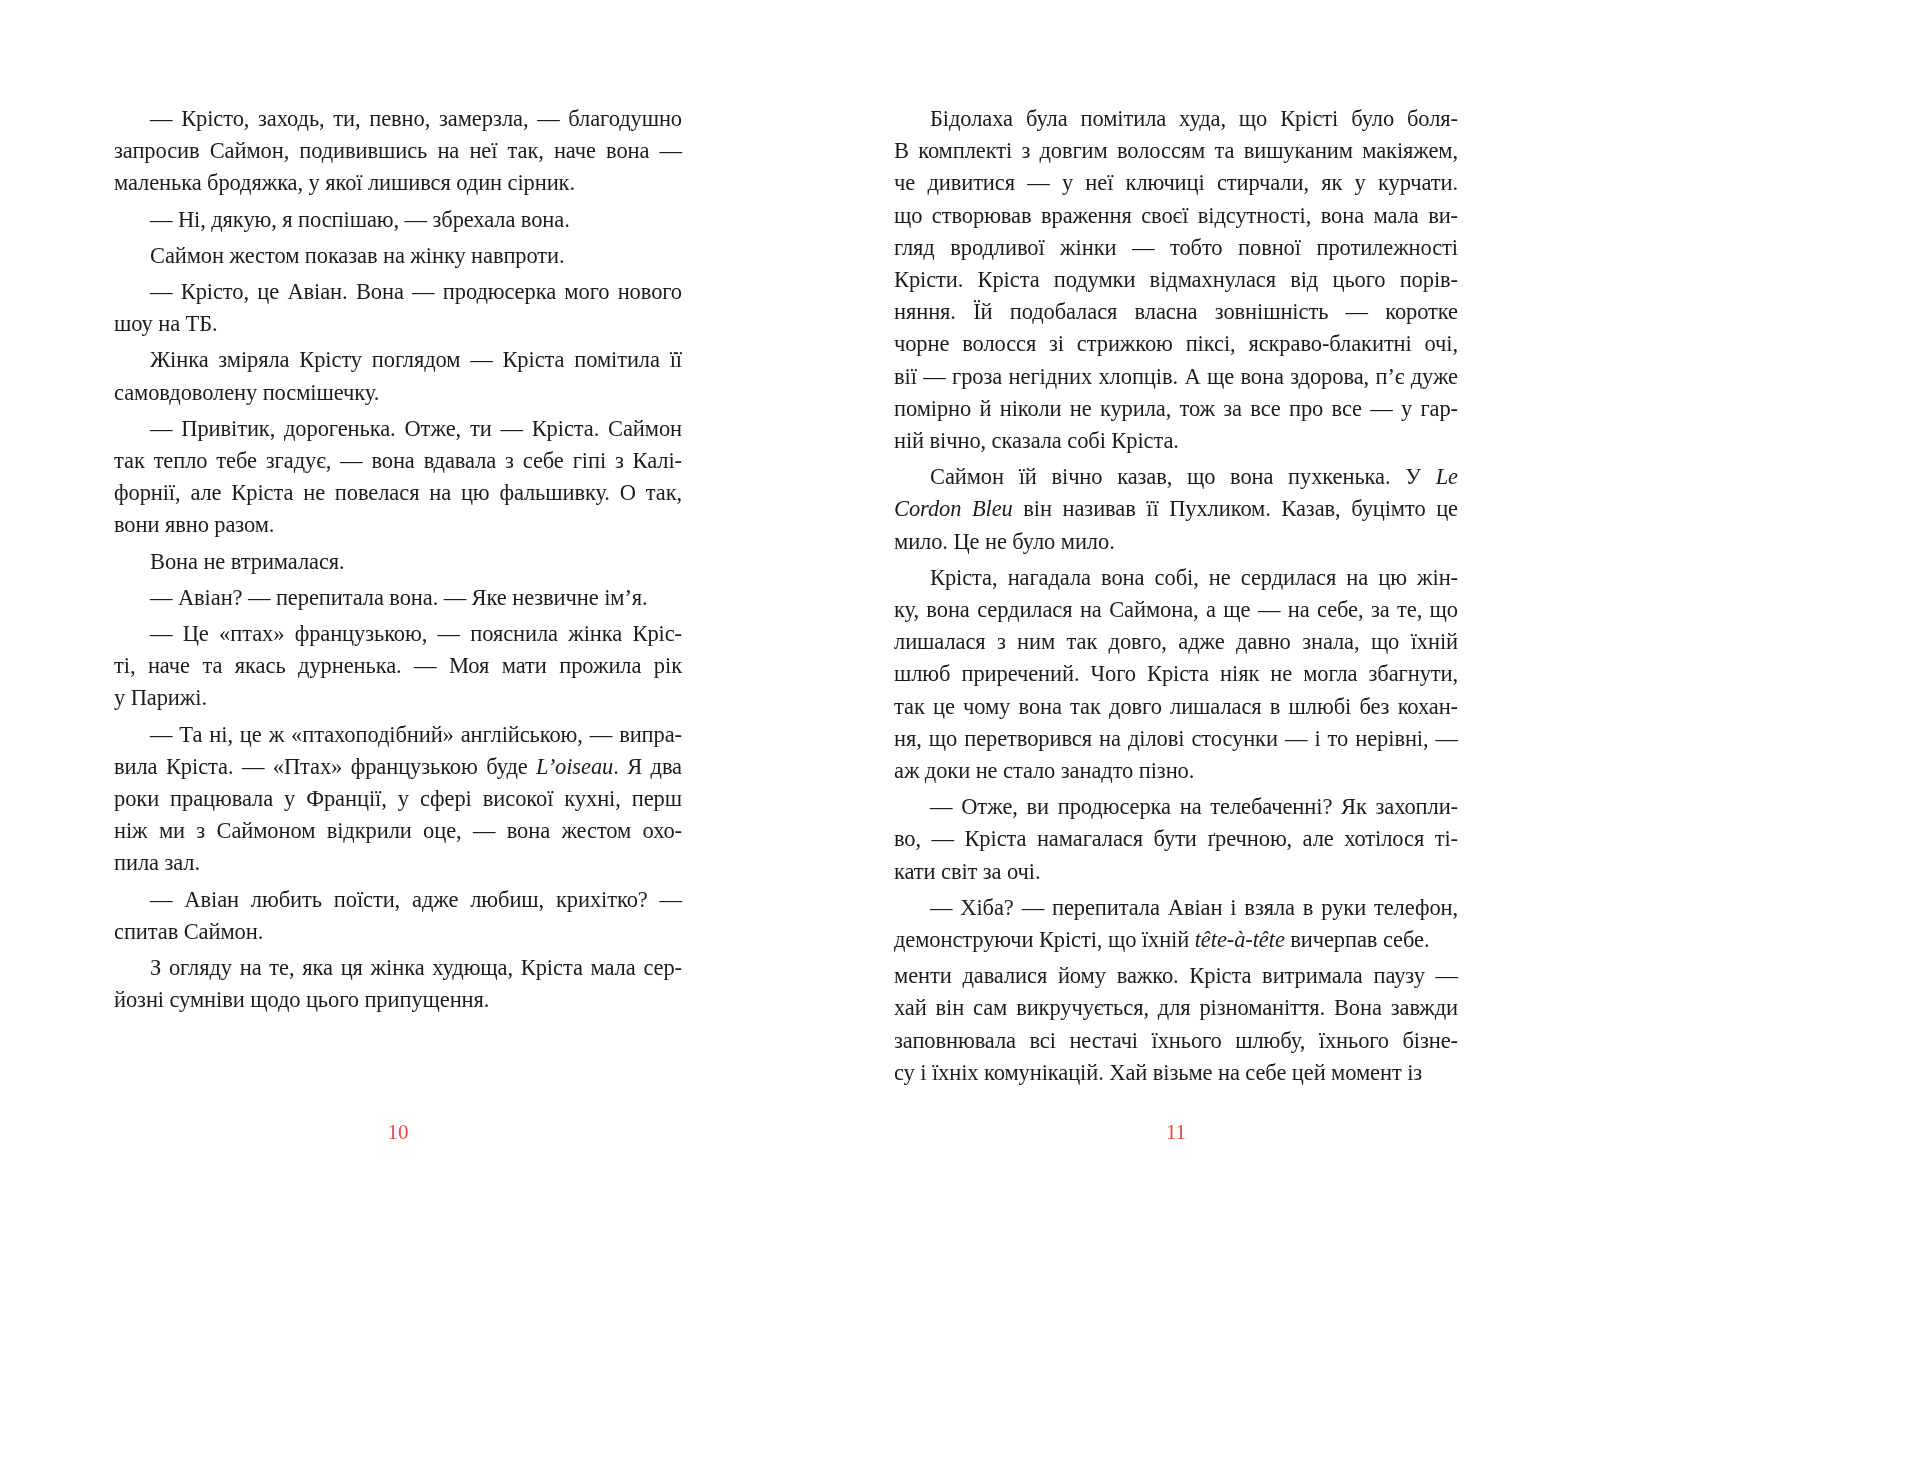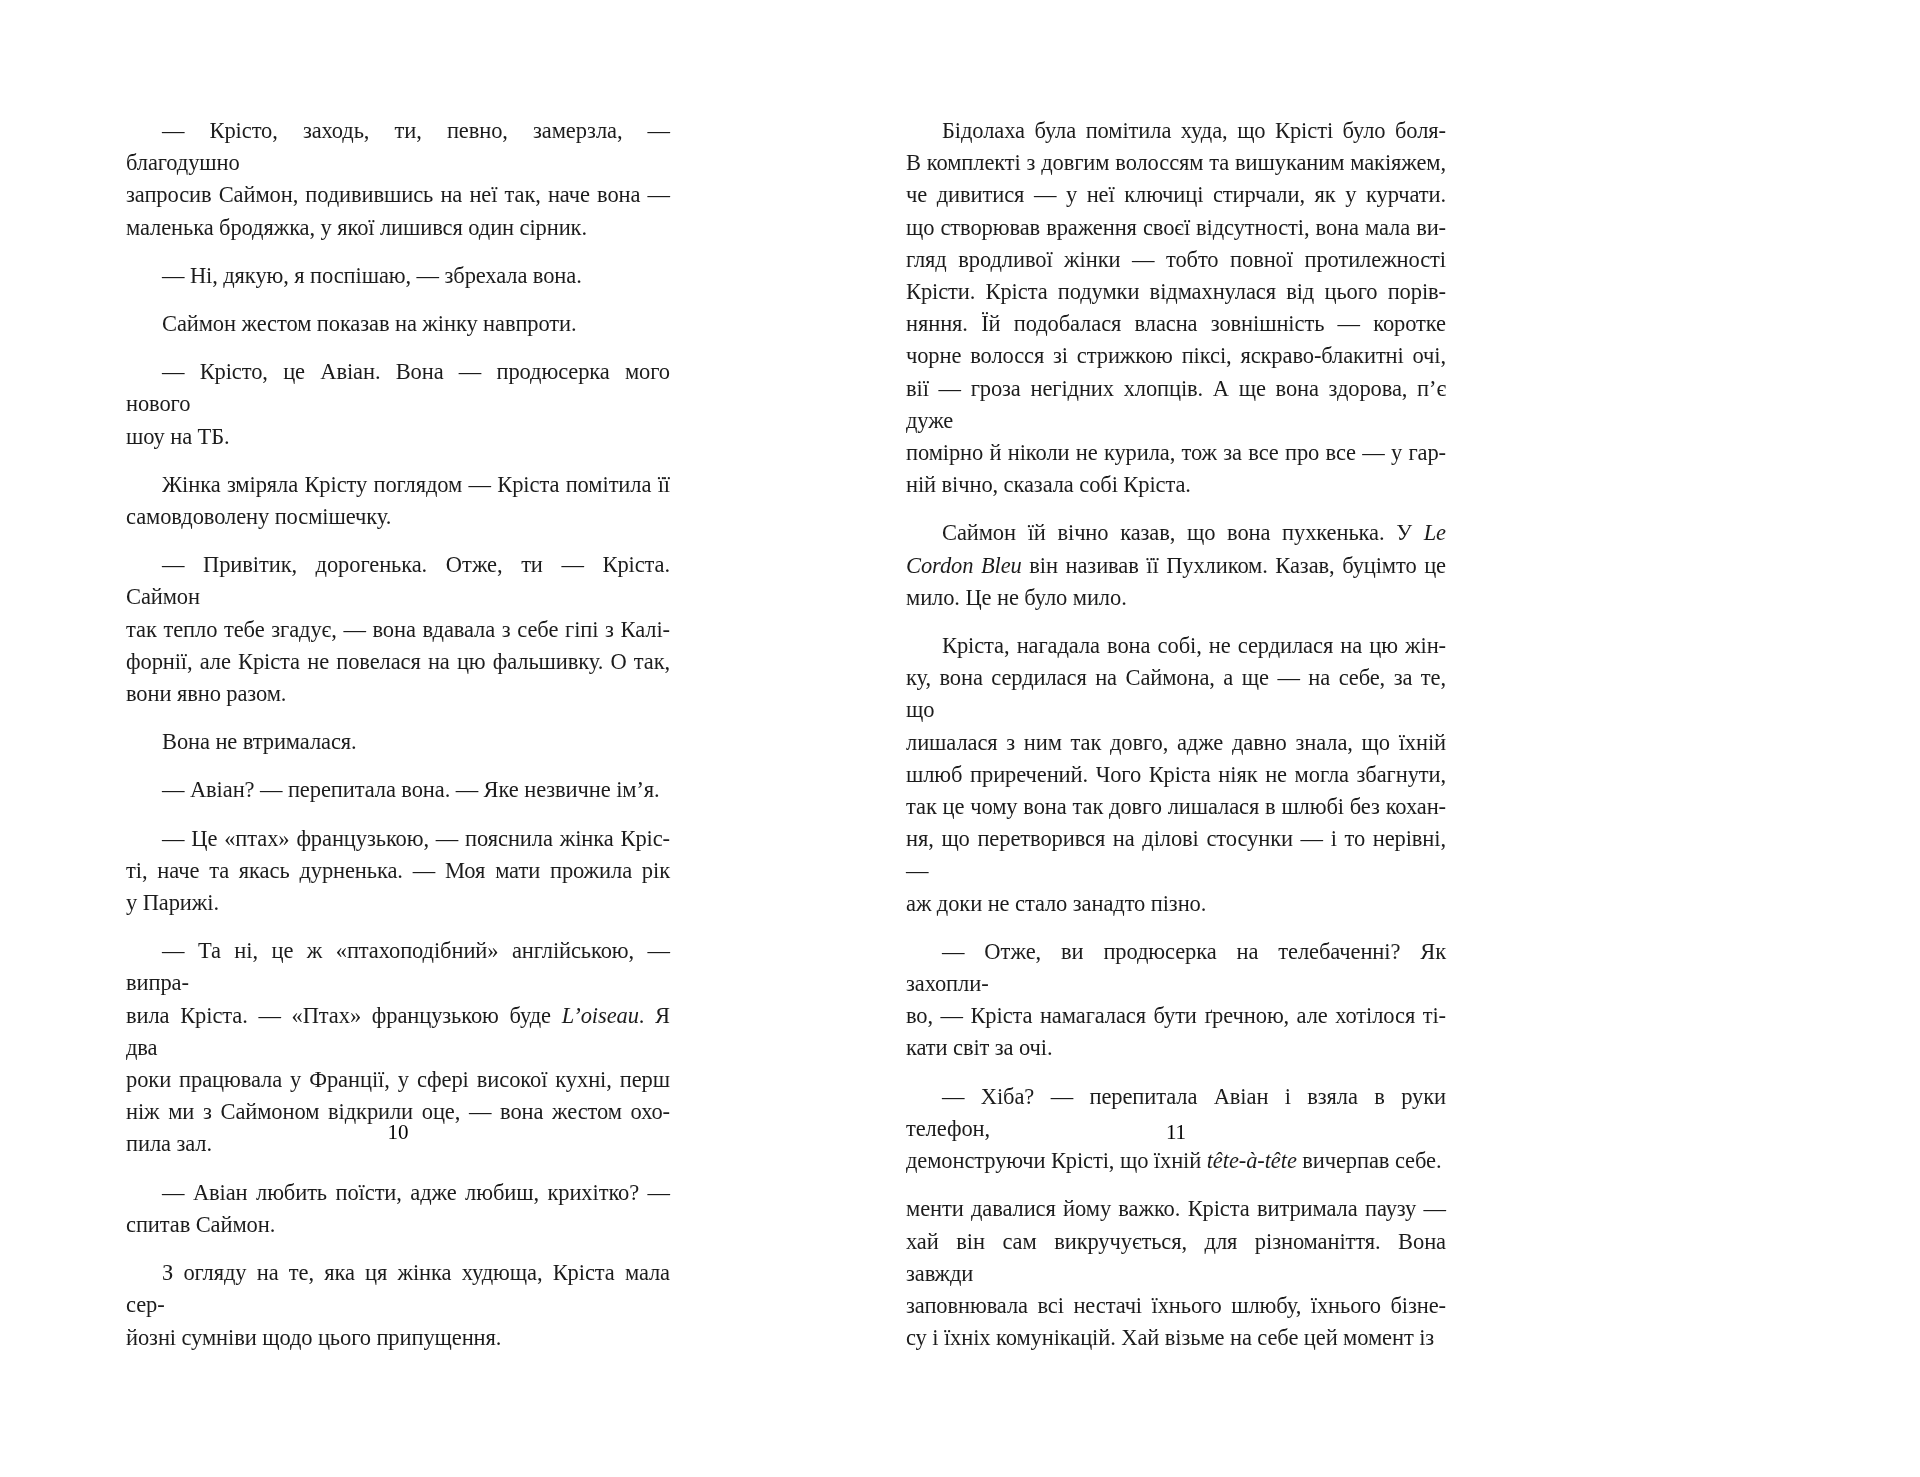--- a/index.html
+++ b/index.html
@@ -18,40 +18,40 @@
   .page-text {
     position: absolute;
     top: 99px;
     font-size: 22.5px;
     line-height: 32.2px;
     letter-spacing: -0.1px;
   }
   .page-text-left  { left: 110px; width: 576px; }
   .page-text-right { left: 890px; width: 572px; }
 
-  .paragraph { margin: 16px; }
+  .paragraph { margin: 4px; }
 
   .line {
     text-align: justify;
     text-align-last: justify;
   }
   .line.last {
     text-align-last: left;
   }
   .line.first {
     text-indent: 36px;
   }
   .line i { font-style: italic; }
 
   .page-number {
     position: absolute;
     top: 1120px;
     font-size: 21px;
     text-align: center;
-    color: #000000;
+    color: #ef4444;
   }
   .page-number-left  { left: 110px; width: 576px; }
   .page-number-right { left: 890px; width: 572px; }
 </style>
 </head>
 <body style="background: rgb(255, 255, 255); color: rgb(28, 28, 28);">
 
 <main>
 
   <section>

